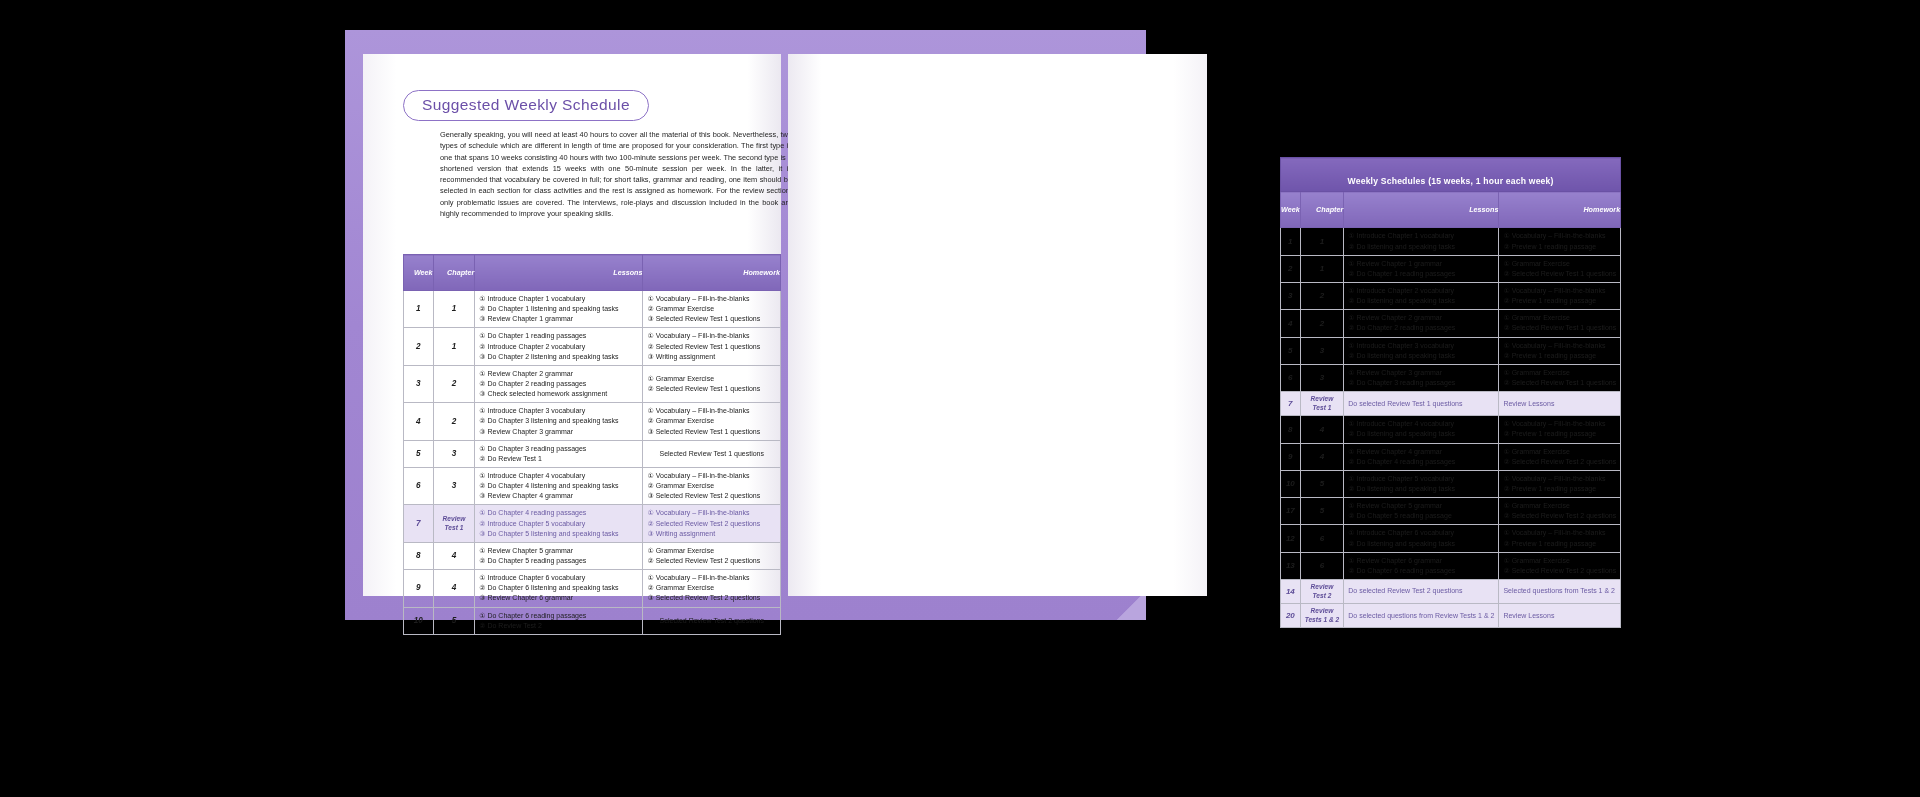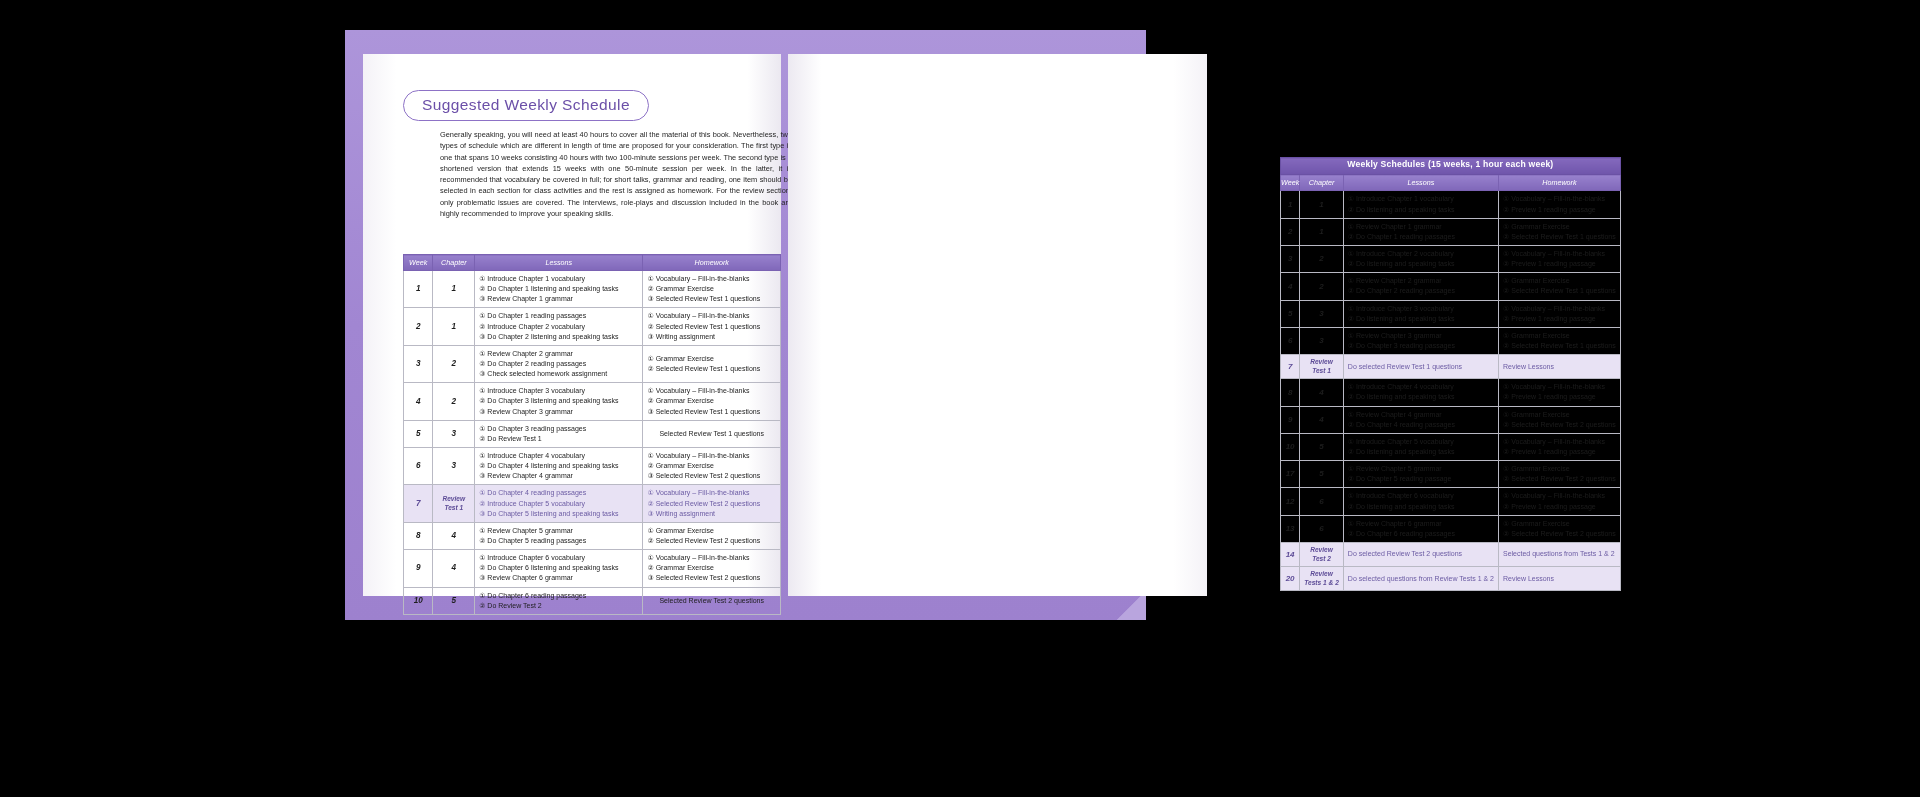--- a/index.html
+++ b/index.html
@@ -92,34 +92,35 @@
     position: absolute;
     font-size: 7px;
     color: #1d1d1d;
   }
   .tbl .cap {
     background: #7a5fb5;
     background: linear-gradient(180deg,#8469bd,#6f55ab);
     color: #fff;
     text-align: center;
     font-size: 8.6px;
-    padding: 0 0 4px 0;
+    padding: 17px 0 4px 0;
     font-weight: bold;
     letter-spacing: .2px;
     border: 1px solid #6a51a4;
   }
   .tbl th.hd {
     background: #8d77c4;
     background: linear-gradient(180deg,#9781cd,#8067b9);
     color: #fff;
     font-size: 7.2px;
-    font-weight: normal;
-    padding: 3px 0;
+    font-weight: bold;
+    padding: 13px 0;
     border: 1px solid #7a62b2;
     font-style: italic;
+    text-align: right;
   }
   .tbl td {
     border: 1px solid #b9b9c4;
     padding: 3px 4px;
     vertical-align: middle;
     line-height: 1.45;
   }
   .tbl td.wk {
     text-align: center;
     font-weight: bold;

